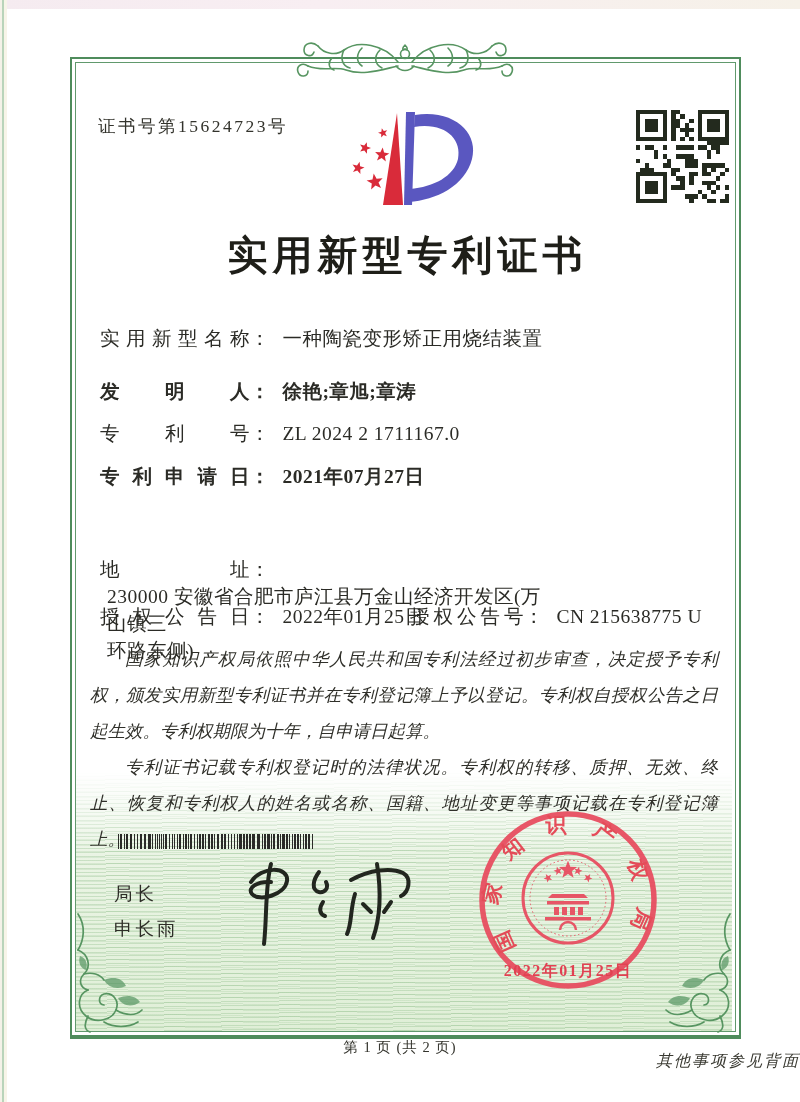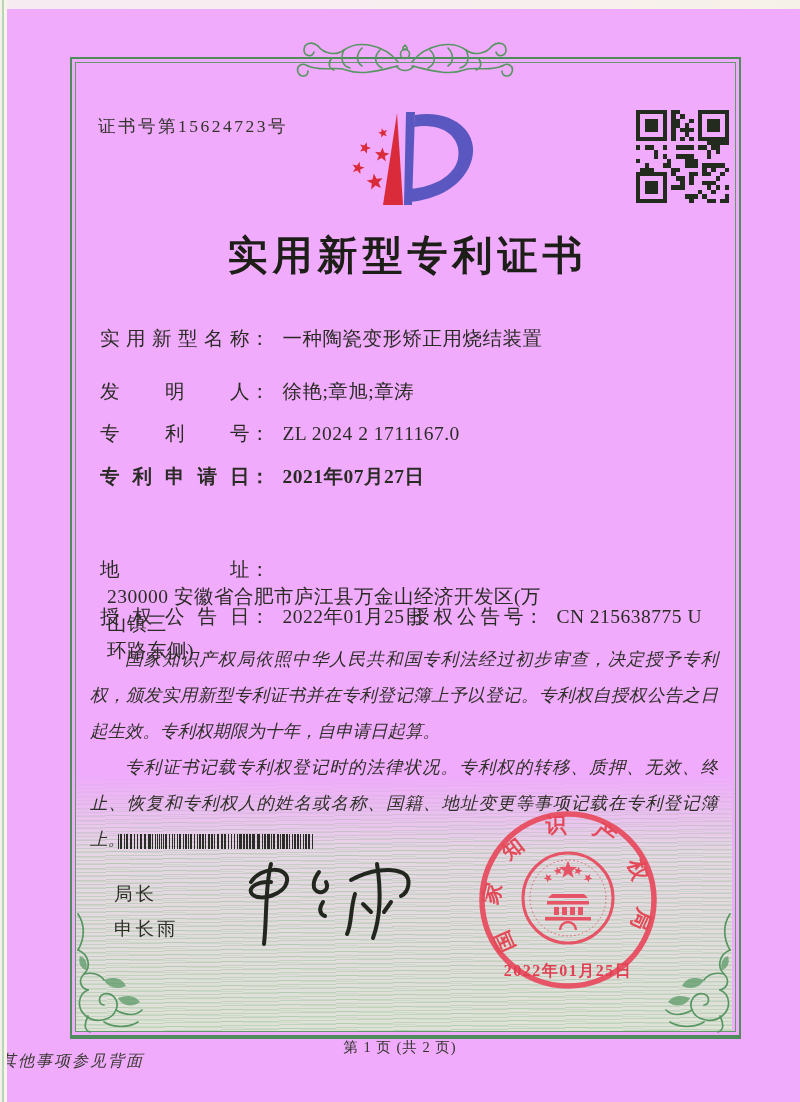--- a/index.html
+++ b/index.html
@@ -1,18 +1,18 @@
 <!DOCTYPE html>
 <html><head>
 <meta charset="utf-8">
 <style>
   html,body{margin:0;padding:0;background:#e9e7de;}
   .page{
     position:relative;width:800px;height:1102px;margin:0 auto;
-    background:#f0abfc;overflow:hidden;
+    background:#ffffff;overflow:hidden;
     font-family:"Liberation Serif","DejaVu Serif",serif;color:#2b2b26;
   }
   
   .edge-top{position:absolute;left:0;top:0;width:800px;height:9px;
     background:linear-gradient(90deg,#f5ebf0 0%,#f8eef2 40%,#f6f1e8 100%);}
   .edge-left{position:absolute;left:0;top:0;bottom:0;width:7px;
     background:linear-gradient(90deg,#f4f2e8 0 2px,#b9d4ba 2px 4px,#f7f4e8 4px 7px);}
   
   .frame{position:absolute;left:70px;top:57px;width:667px;height:976px;
     border:2px solid #4f8c5c;border-bottom-width:4px;}
@@ -38,21 +38,21 @@
   .frow .sub .flabel{width:114px;}
   .paras{position:absolute;left:90px;top:641px;width:628px;font-size:17.5px;line-height:36px;
     font-style:italic;color:#30302a;text-align:justify;}
   .paras p{margin:0;text-indent:2em;}
   .barcode{position:absolute;left:118px;top:834px;}
   .signer{position:absolute;left:114px;top:881px;font-size:18.5px;letter-spacing:3px;color:#2d2d27;}
   .signer div{margin-bottom:10px;}
   .autograph{position:absolute;left:233px;top:850px;}
   .seal{position:absolute;left:472px;top:806px;}
   .page-note{position:absolute;left:0;right:0;top:1006px;text-align:center;font-size:14.5px;letter-spacing:1px;color:#33332c;margin-top:32px;}
-  .back-note{position:absolute;left:0;right:0;top:1051px;text-align:left;font-size:16px;
+  .back-note{position:absolute;left:0;right:0;top:1051px;text-align:right;font-size:16px;
     font-style:italic;letter-spacing:2px;color:#3a3a32;}
   .ornament{position:absolute;}
   .fl-right{transform:scaleX(-1);}
 </style>
 </head>
 <body>
 
 <div class="page">
 
   <div class="frame">
@@ -335,21 +335,21 @@
         <rect x="20" y="20" width="1" height="1"></rect>
       </g>
   </svg>
 
   <div class="title">实用新型专利证书</div>
 
   <div class="frow" style="top:325px;">
     <span class="flabel">实用新型名称</span><span class="fcolon">：</span>
     <span class="fvalue">一种陶瓷变形矫正用烧结装置</span>
   </div>
-  <div class="frow" style="top:378px;">
+  <div class="frow" style="top:378px;font-weight:bold;">
     <span class="flabel">发明人</span><span class="fcolon">：</span>
     <span class="fvalue">徐艳;章旭;章涛</span>
   </div>
   <div class="frow" style="top:420px;">
     <span class="flabel">专利号</span><span class="fcolon">：</span>
     <span class="fvalue">ZL 2024 2 1711167.0</span>
   </div>
   <div class="frow" style="top:463px;font-weight:bold;">
     <span class="flabel">专利申请日</span><span class="fcolon">：</span>
     <span class="fvalue">2021年07月27日</span>

